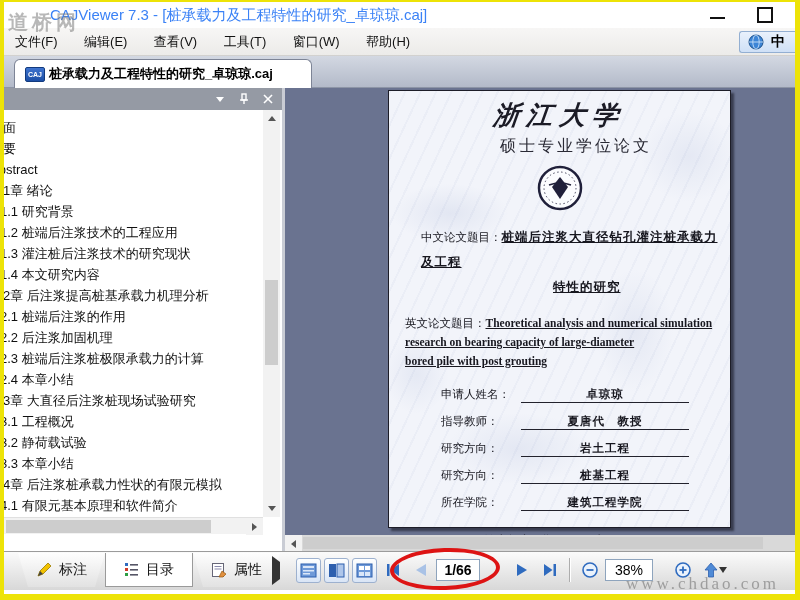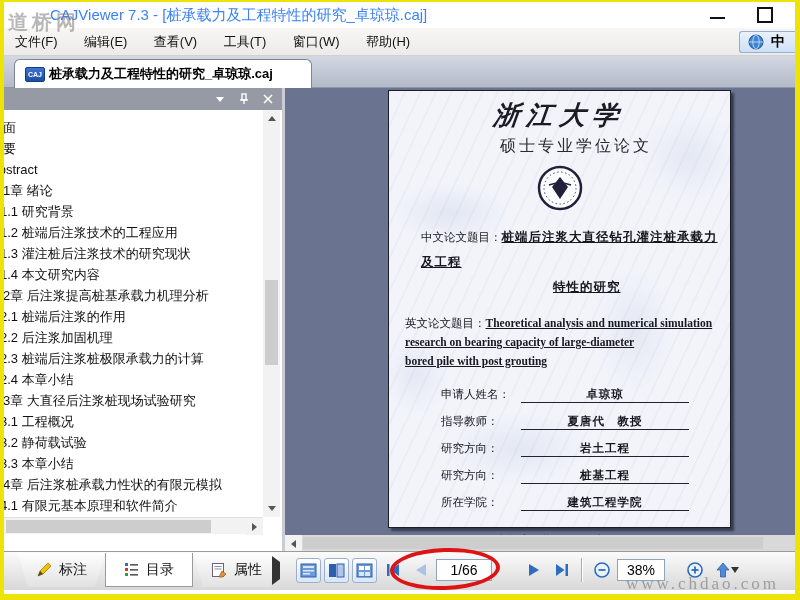--- a/index.html
+++ b/index.html
@@ -102,21 +102,21 @@
   .stab.active { background:#fff; clip-path:none; border:1px solid #9a9a9a; border-top:none; z-index:2; }
   .more-tabs { position:absolute; left:268px; top:10px; }
   .tri-r { width:0; height:0; border-top:6px solid transparent; border-bottom:6px solid transparent; border-left:8px solid #333; background:transparent; }
 
   .toolbar { position:absolute; left:292px; top:3px; height:30px; display:flex; align-items:center; gap:3px; }
   .tbtn { width:25px; height:25px; border:1px solid #9db1cf; border-radius:3px;
           background:linear-gradient(#feffff,#d9e5f6); display:flex; align-items:center; justify-content:center; }
   .tbtn.flat { border-color:transparent; background:transparent; }
   .field { height:22px; background:#fff; border:1px solid #8ea4bd; display:flex; align-items:center;
            justify-content:center; font-size:14px; color:#000; }
-  .pg-field { width:56px; }
+  .pg-field { width:44px;font-weight:bold; }
   .zoom-field { width:48px; }
   .tsep { width:1px; height:24px; background:#adadad; margin:0 4px; box-shadow:1px 0 0 #fff; }
 
   .red-ellipse { position:absolute; left:386px; top:546px; width:110px; height:42px;
                  border:4px solid #dd1414; border-radius:50%; transform:rotate(-2deg);
                  z-index:60; pointer-events:none; }
   .wm-bottom { position:absolute; right:16px; bottom:0px; font-size:17px; letter-spacing:3px;
                color:rgba(115,115,115,.6); font-family:"Liberation Serif",serif; z-index:55; pointer-events:none; }
 </style>
 </head>

